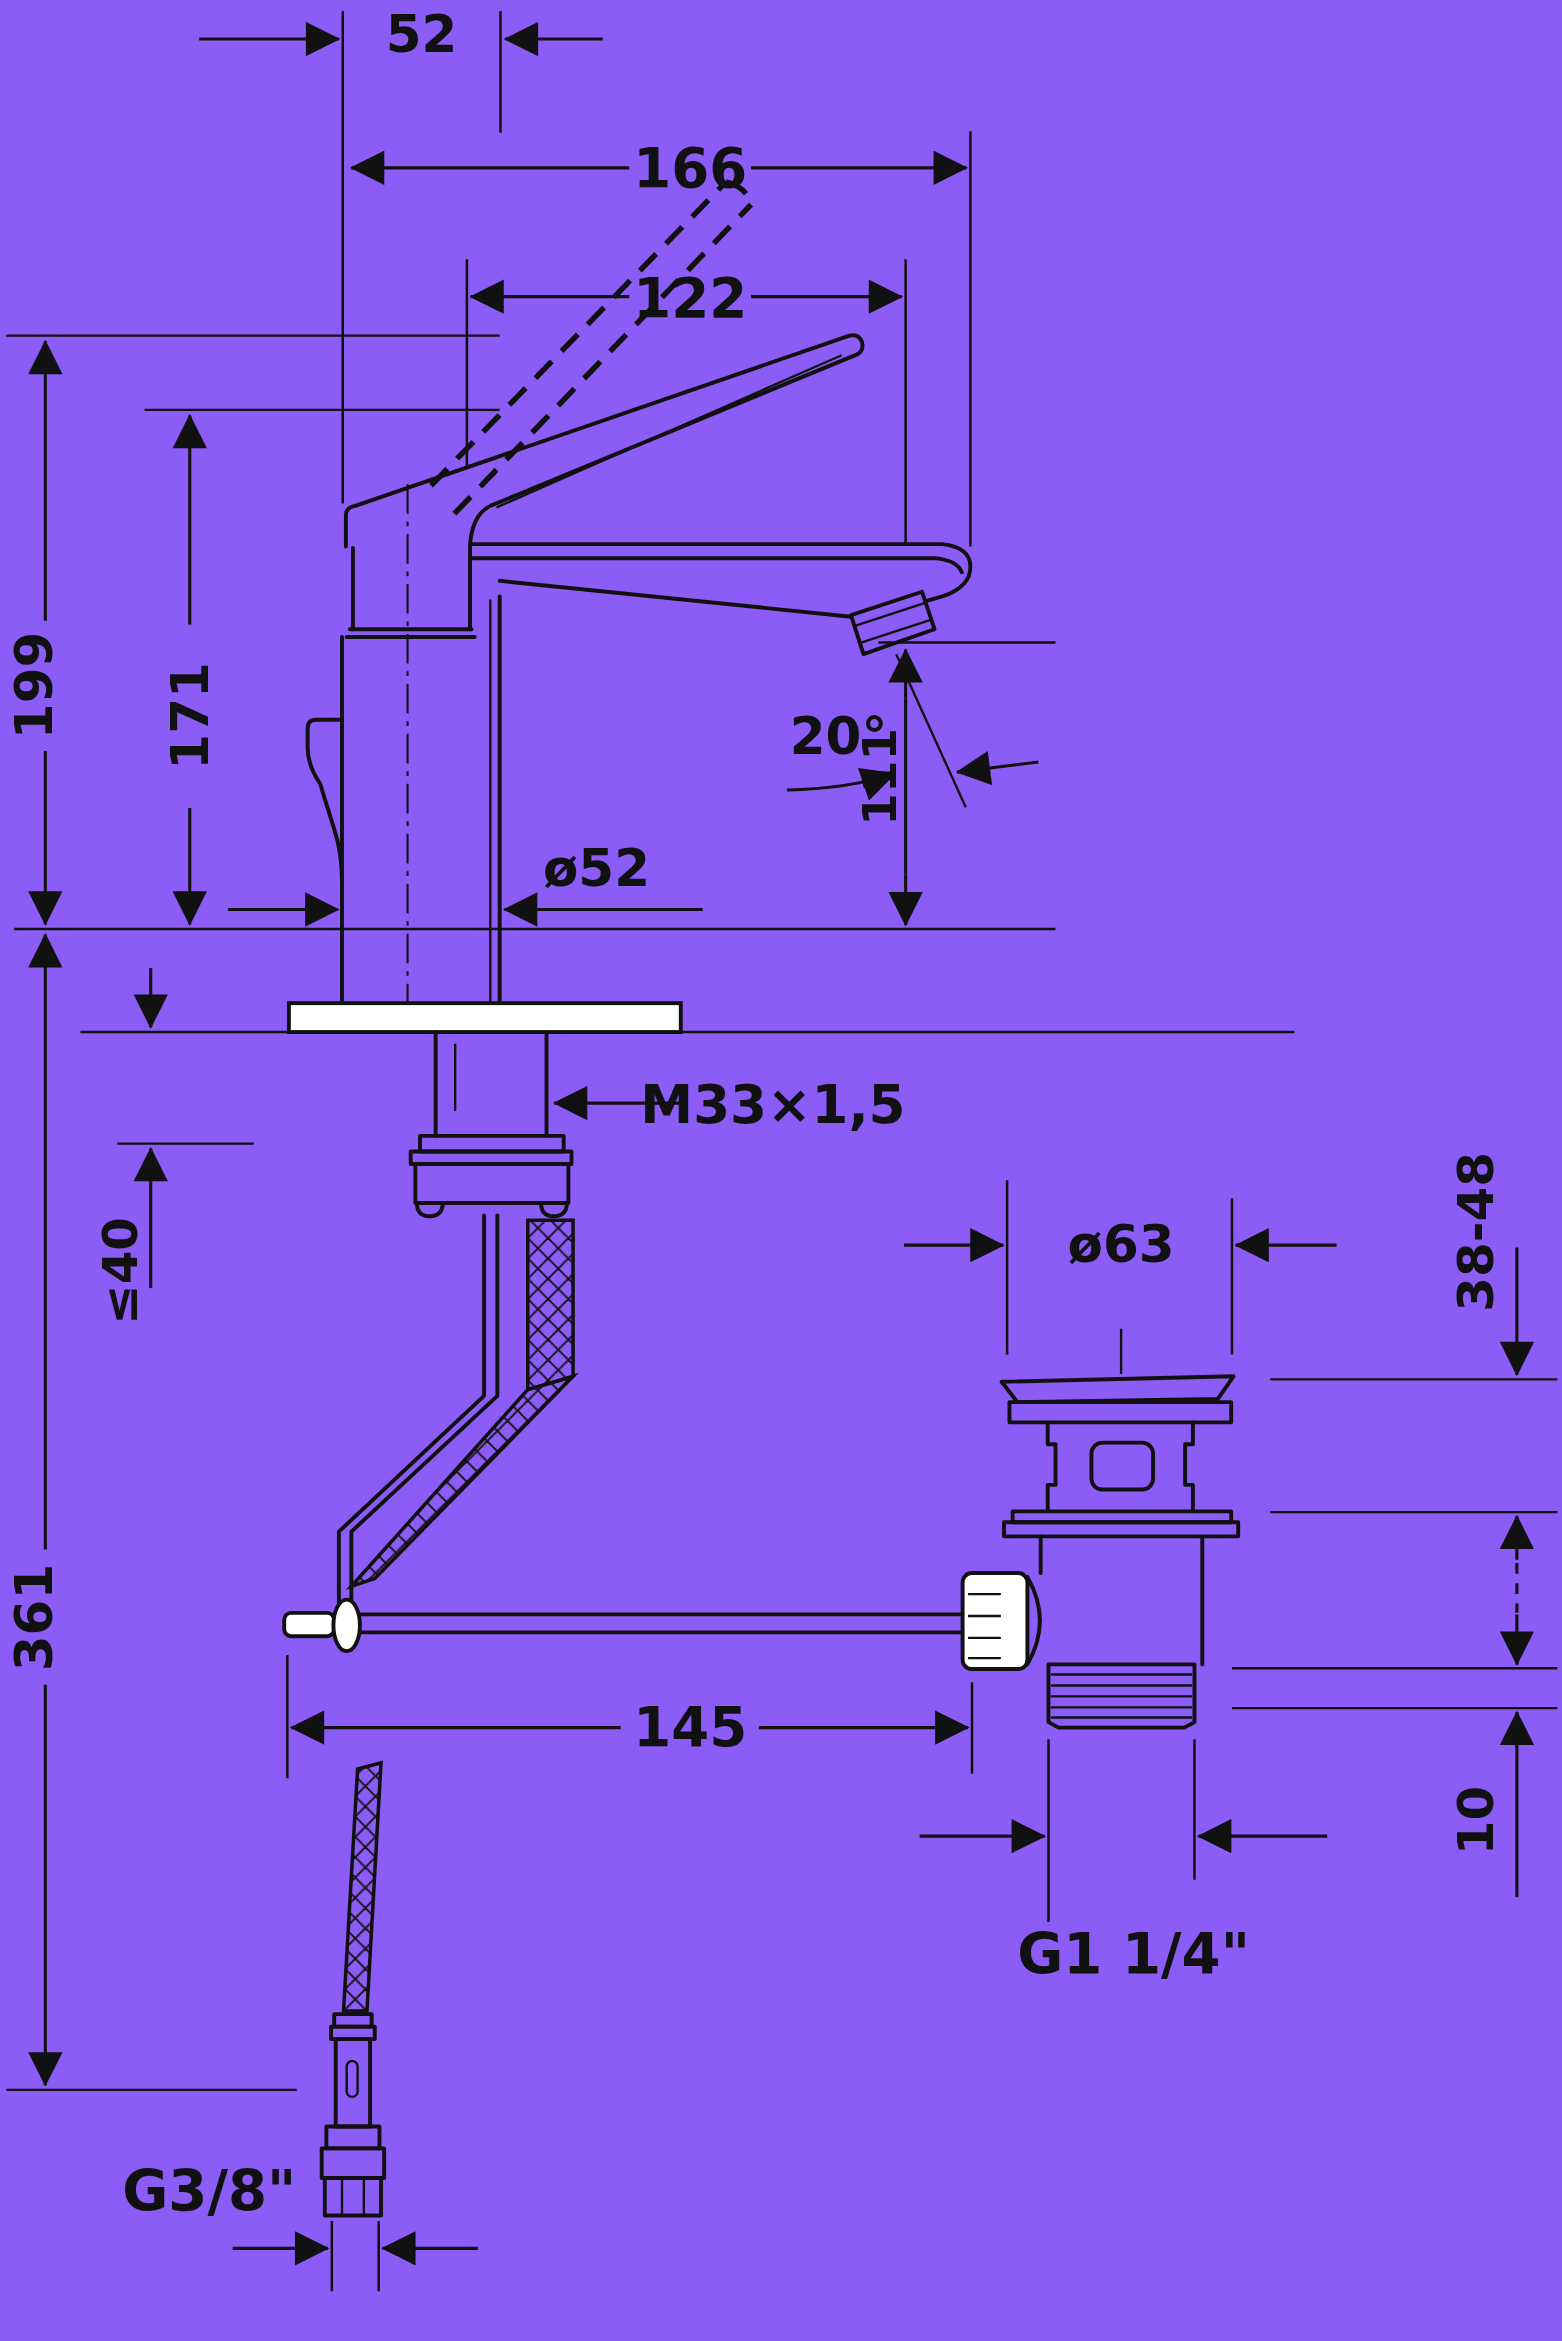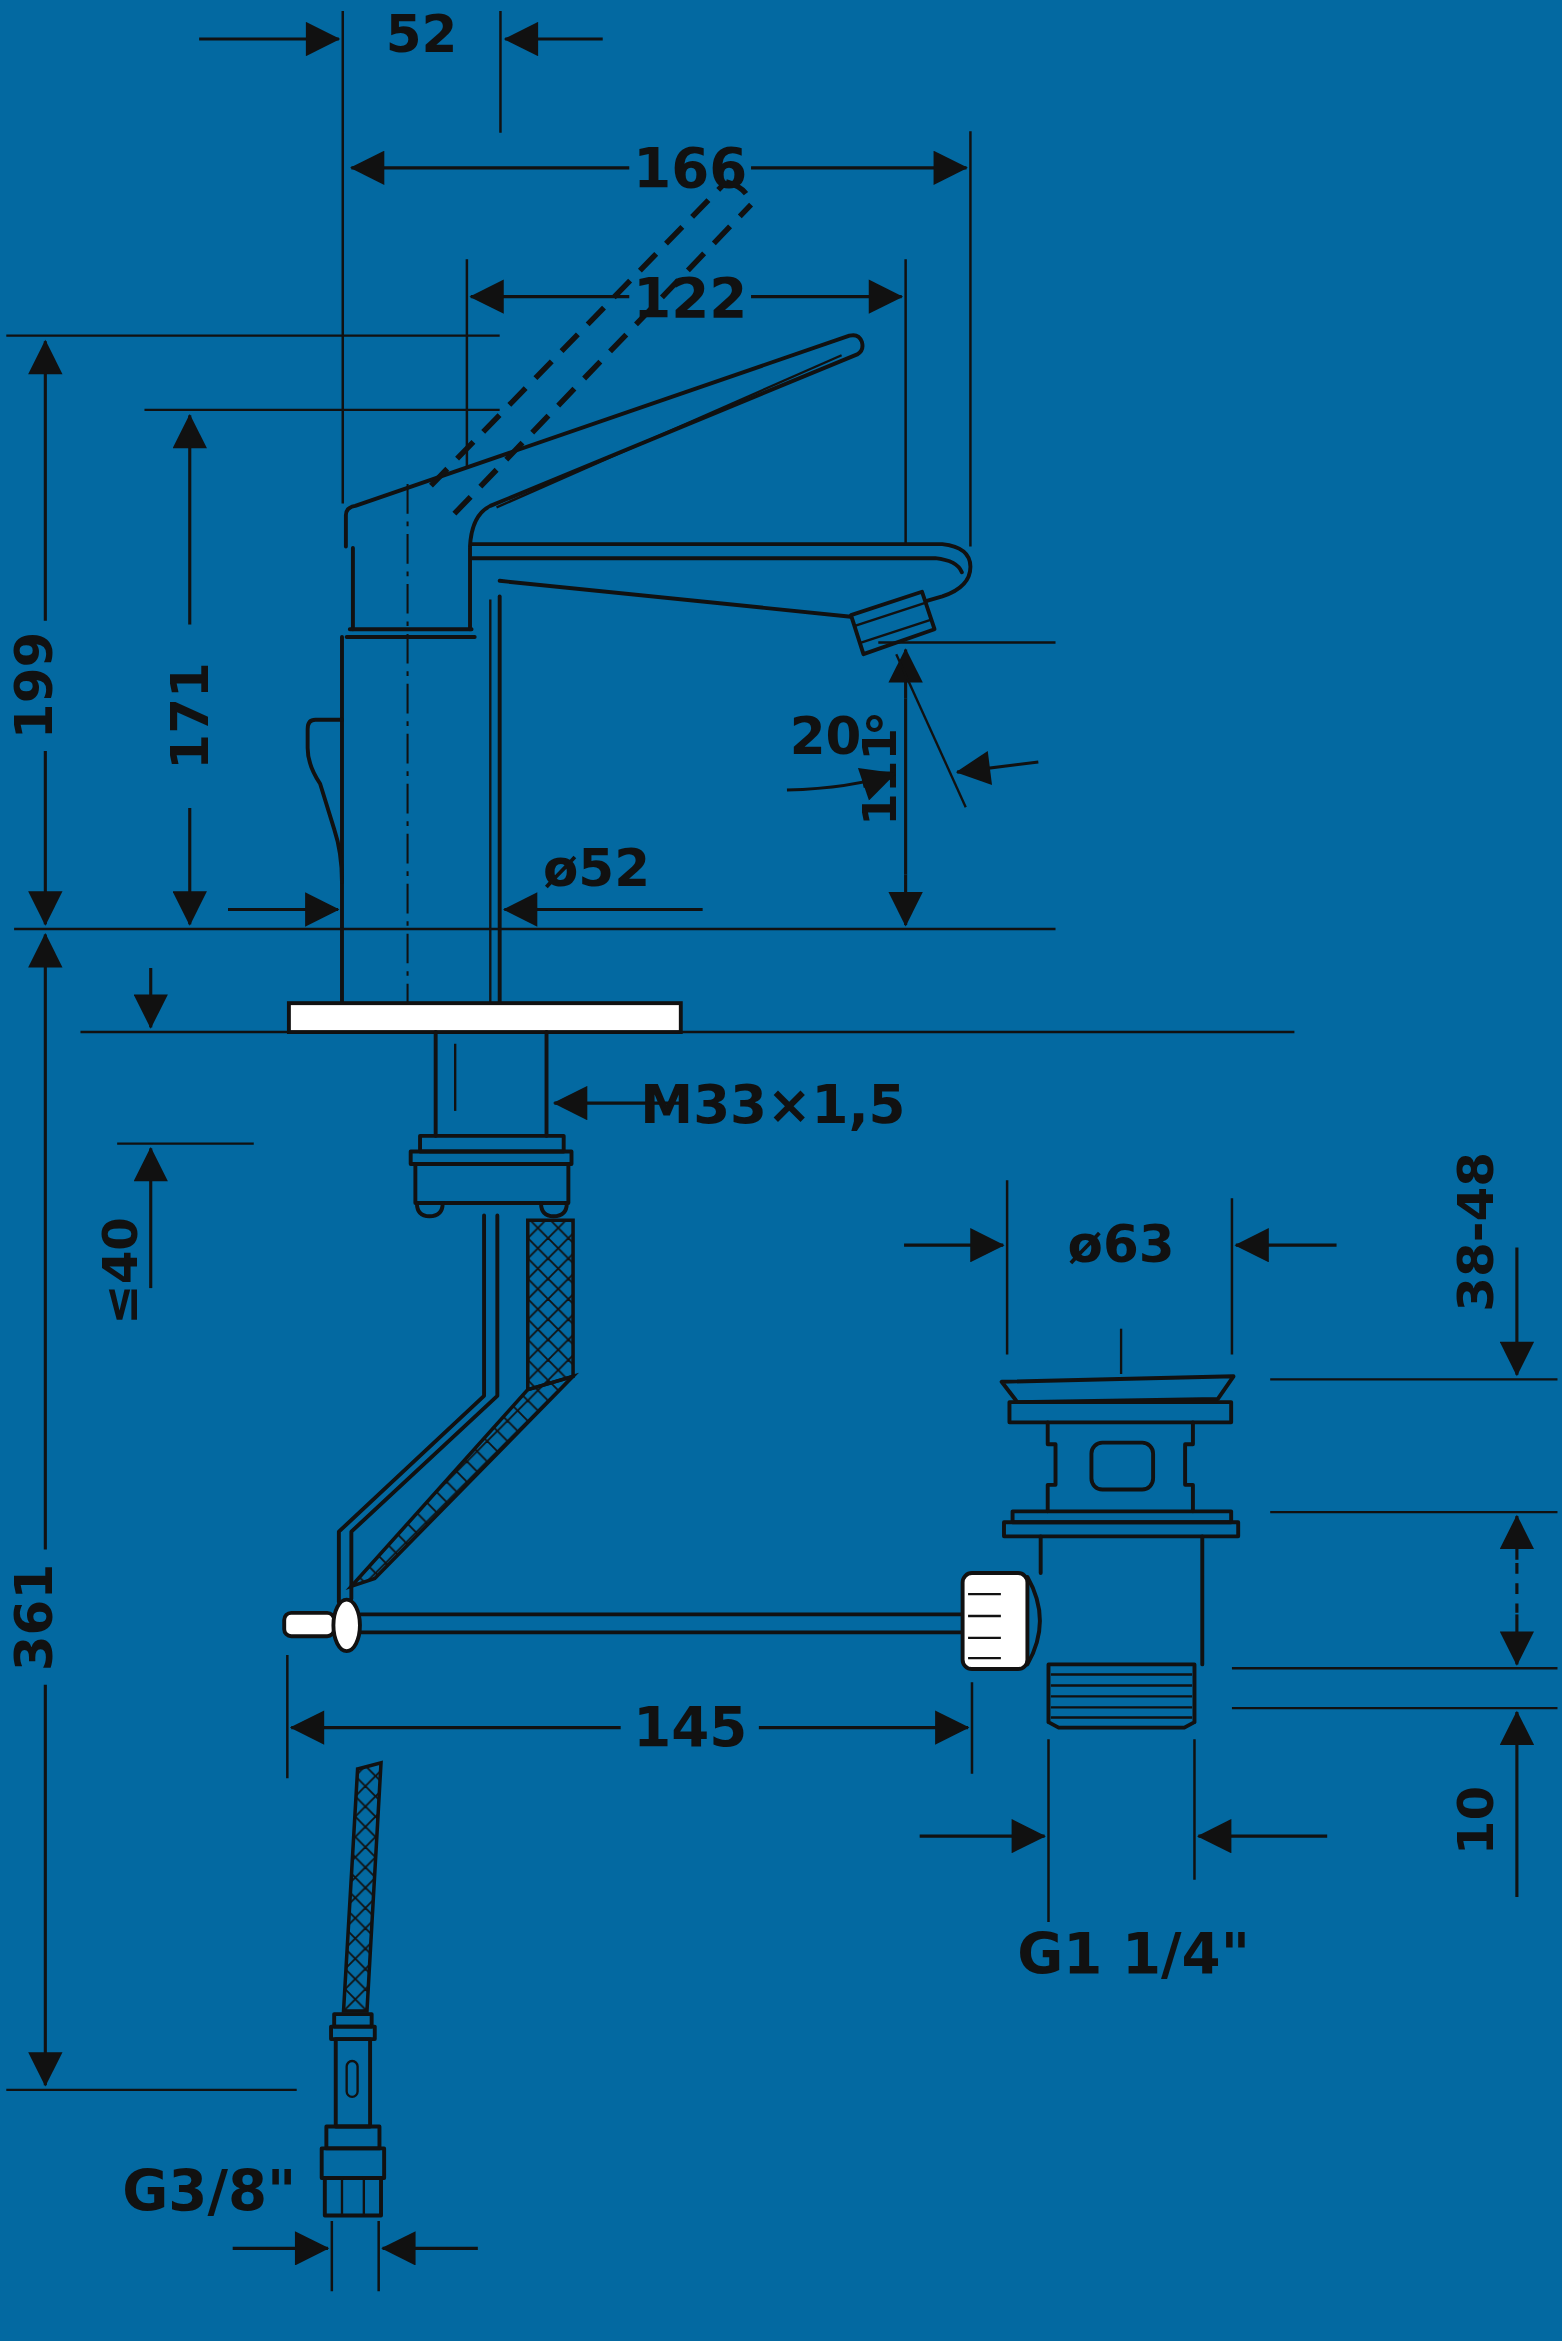--- a/index.html
+++ b/index.html
@@ -1,16 +1,16 @@
 <!DOCTYPE html>
 <html style="font-size:12.5px"><head>
 <meta charset="utf-8">
 <style>
   html,body{margin:0;padding:0;background:#ffffff;}
-  .sheet{width:1563px;height:2342px;position:relative;background:#0369a1;}
+  .sheet{width:1563px;height:2342px;position:relative;background:#8b5cf6;}
   svg{display:block;}
   text{font-family:"DejaVu Sans","Liberation Sans",sans-serif;font-weight:bold;fill:#111;}
   .t66{font-size:66px}.t70{font-size:70px}.t62{font-size:62px}.t60{font-size:60px}
   .t64{font-size:64px}.t68{font-size:68px}.t72{font-size:72px}
   .part{fill:none;stroke:#111;stroke-width:5;stroke-linecap:round;stroke-linejoin:round;}
   .thin{fill:none;stroke:#111;stroke-width:3;}
   .dim{fill:none;stroke:#111;stroke-width:4;}
   .ext{fill:none;stroke:#111;stroke-width:3.2;}
   .dashed{fill:none;stroke:#111;stroke-width:7;stroke-dasharray:30 18;stroke-linecap:butt;}
   .dimdash{fill:none;stroke:#111;stroke-width:4;stroke-dasharray:14 12;}

